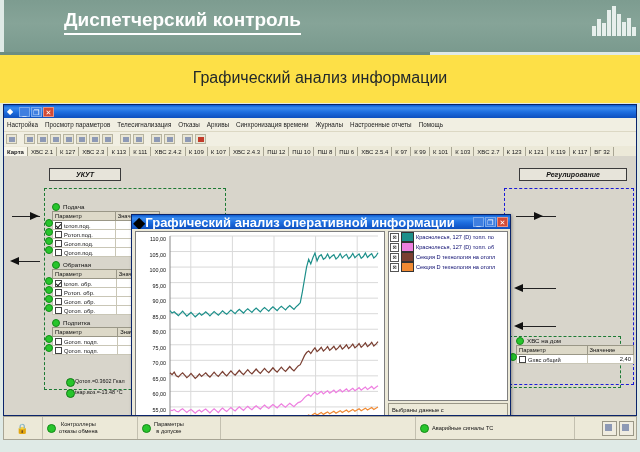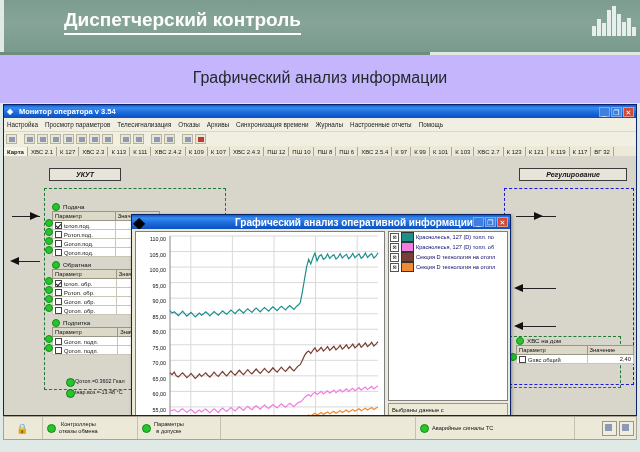--- a/index.html
+++ b/index.html
@@ -35,21 +35,21 @@
   }
   #brand-sub{
     font-size:5.2px;color:#d4e0db;letter-spacing:2.2px;line-height:9px;
     margin-top:1px;
   }
   #header-rule{
     position:absolute;left:0;top:52px;width:430px;height:3px;background:#6d8d81;
   }
   #subtitle-band{
     position:absolute;left:0;top:55px;width:640px;height:48px;
-    background:#c4b5fd;
+    background:#fde047;
   }
   #subtitle{
     position:absolute;width:640px;top:14px;text-align:center;
     font-size:16px;color:#23292b;font-weight:normal;
   }
   
   #app-window{
     position:absolute;left:3px;top:104px;width:634px;height:312px;
     background:#ece9d8;border:1px solid #0a246a;box-sizing:border-box;
   }
@@ -152,21 +152,21 @@
   #chart-window{
     position:absolute;left:130px;top:162px;width:380px;height:245px;
     border:1px solid #0a246a;background:#ece9d8;box-sizing:border-box;
     box-shadow:1px 1px 3px rgba(0,0,0,.35);
   }
   #chart-titlebar{
     height:14px;
     background:linear-gradient(to bottom,#0a5ad0 0%,#3a8bee 22%,#1d6ddf 55%,#0d4fbe 100%);
     display:flex;align-items:center;padding:0 1px;
   }
-  #chart-title{color:#fff;font-size:10px;font-weight:bold;flex:1;white-space:nowrap;text-align:right;}
+  #chart-title{color:#fff;font-size:13px;font-weight:bold;flex:1;white-space:nowrap;}
   #chart-body{position:relative;width:100%;height:230px;background:#ece9d8;}
   #plot-area{
     position:absolute;left:3px;top:2px;width:250px;height:222px;
     background:#ffffff;border:1px solid #7f7f7f;box-sizing:border-box;
   }
   #legend-box{
     position:absolute;left:256px;top:2px;width:120px;height:170px;
     background:#ffffff;border:1px solid #7f7f7f;box-sizing:border-box;overflow:hidden;
   }
   .legend-row{display:flex;align-items:center;gap:2px;height:10px;padding:0 1px;}
@@ -226,21 +226,20 @@
 </div>
 <div id="header-rule"></div>
 <div id="subtitle-band">
   <div id="subtitle">Графический анализ информации</div>
 </div>
 
 <div id="app-window">
 
   <div id="app-titlebar">
     <div class="tb-icon">◆</div>
-    <div id="app-title">Монитор оператора  v 3.54</div>
     <div class="win-btns">
       <div class="win-btn">_</div>
       <div class="win-btn">❐</div>
       <div class="win-btn close">✕</div>
     </div>
   </div>
 
   <div id="app-menubar">
     <span>Настройка</span>
     <span>Просмотр параметров</span>

